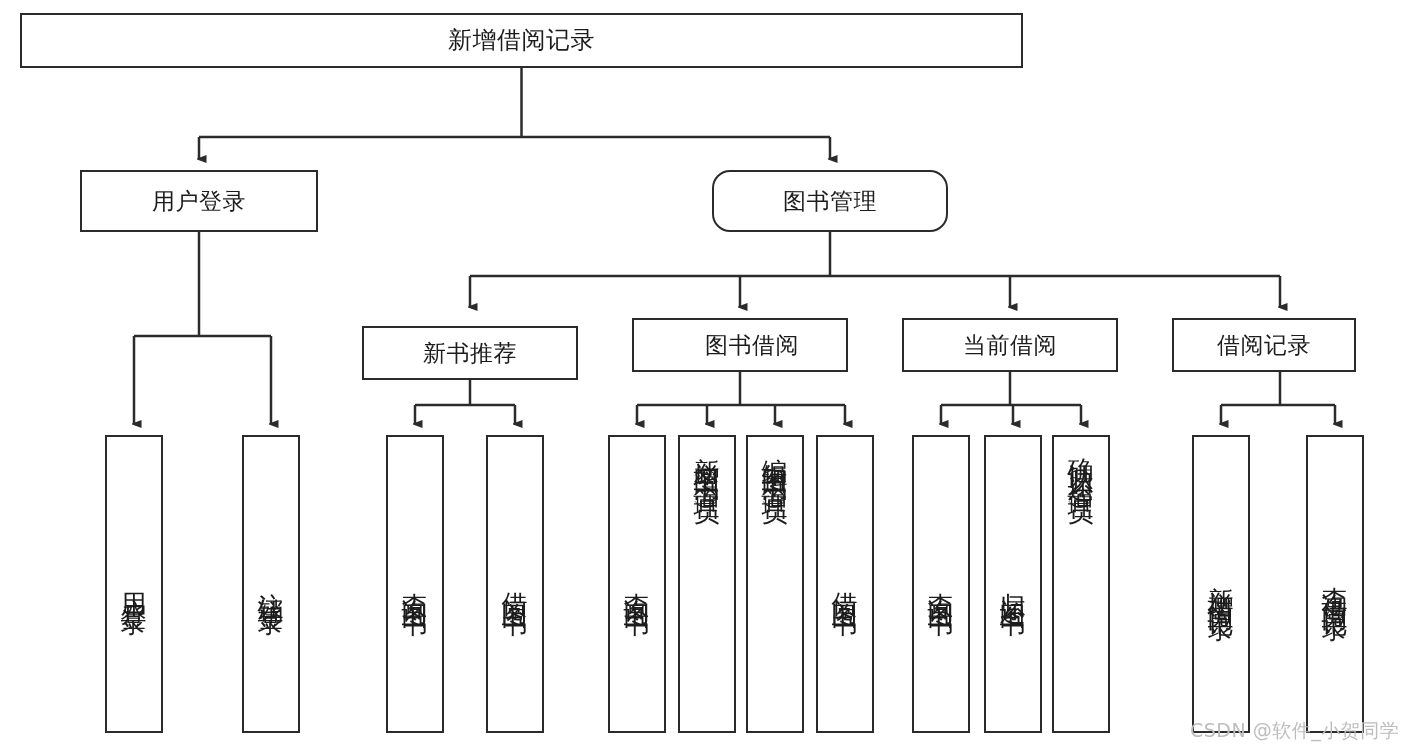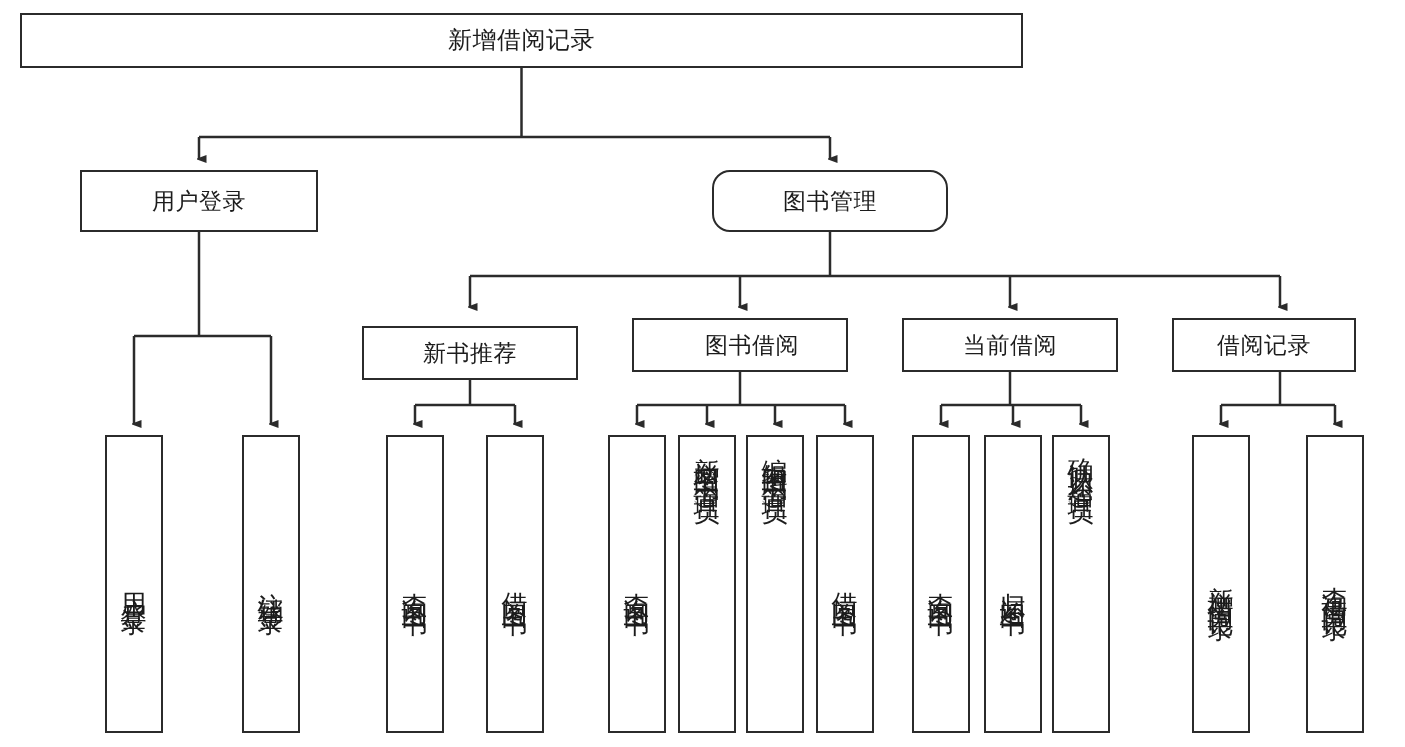--- a/index.html
+++ b/index.html
@@ -175,13 +175,14 @@
         <span class="label">确认归还（管理员）</span>
       </div>
       <div class="node lvl4 leaf center-fit" style="left: 1192px; top: 435px; width: 58px; height: 298px;">
         <span class="label">新增借阅记录</span>
       </div>
       <div class="node lvl4 leaf center-fit" style="left: 1306px; top: 435px; width: 58px; height: 298px;">
         <span class="label">查询借阅记录</span>
       </div>
     </div>
 
+  <div class="watermark" style="left: 1190px; top: 718px;">CSDN @软件_小贺同学</div>
 </div>
 
 </body></html>

